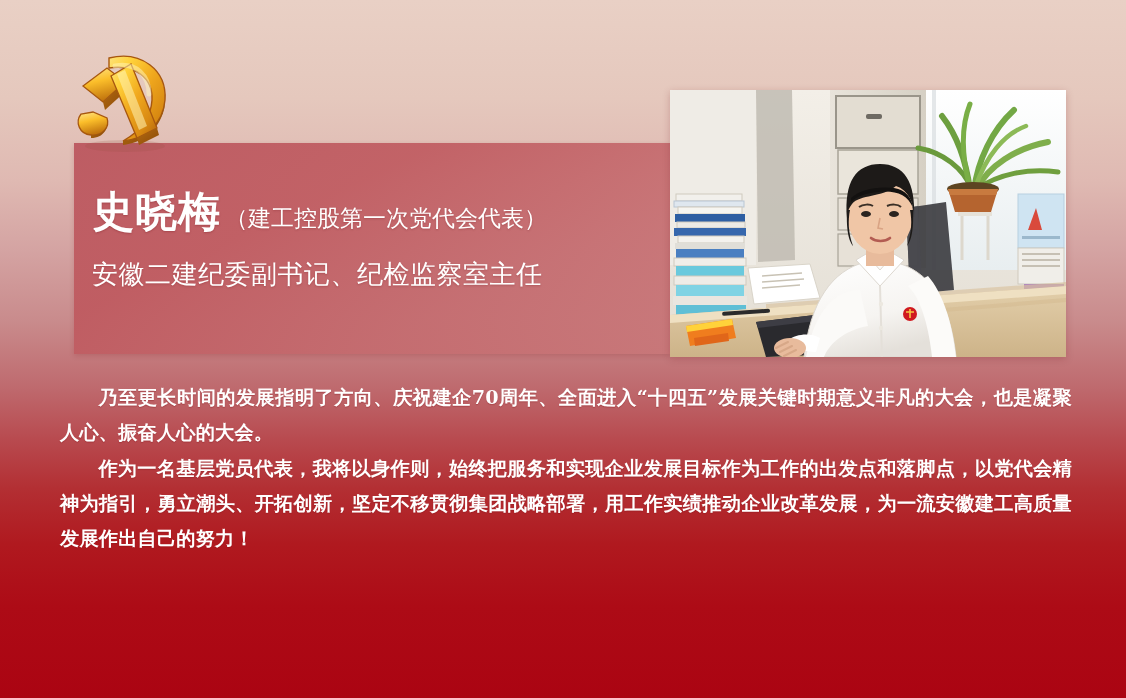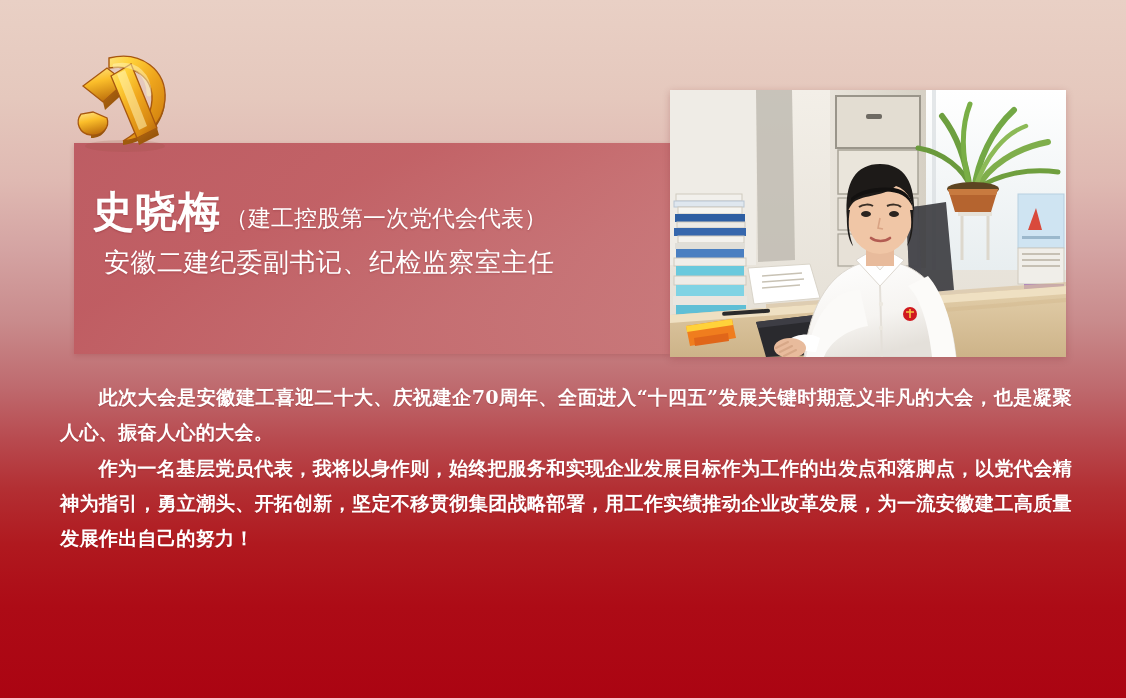--- a/index.html
+++ b/index.html
@@ -62,21 +62,21 @@
   .title-inner {
     position: absolute;
     left: 18px;
     top: 48px;
     right: 10px;
   }
 
   .name-line {
     white-space: nowrap;
     line-height: 1;
-    margin-bottom: 12px;
+    margin-bottom: 24px;
   }
 
   .person-name {
     font-family: "DejaVu Sans", "Liberation Sans", sans-serif;
     font-weight: bold;
     font-size: 42px;
     color: #ffffff;
     letter-spacing: 1px;
     vertical-align: baseline;
     text-shadow: 0 1px 2px rgba(120,30,35,0.35);
@@ -93,21 +93,20 @@
   }
 
   .person-title {
     font-family: "DejaVu Sans", "Liberation Sans", sans-serif;
     font-size: 26px;
     font-weight: 400;
     color: #ffffff;
     white-space: nowrap;
     letter-spacing: 0.5px;
     text-shadow: 0 1px 2px rgba(120,30,35,0.3);
-    margin-left: 12px;
   }
 
   
   .photo-frame {
     position: absolute;
     left: 670px;
     top: 90px;
     width: 396px;
     height: 267px;
     z-index: 6;
@@ -333,17 +332,17 @@
       <path d="M189 117 C193 114 200 114 203 116" stroke="#3a2f26" stroke-width="2" fill="none"></path>
       <path d="M217 116 C221 114 228 114 231 117" stroke="#3a2f26" stroke-width="2" fill="none"></path>
 
       <path d="M210 128 L208 138 L213 139" stroke="#d9a384" stroke-width="1.6" fill="none"></path>
 
       <path d="M201 148 C206 152 215 152 220 148" stroke="#b35c52" stroke-width="2.6" fill="none" stroke-linecap="round"></path>
     </svg>
   </div>
 
   <div class="article">
-    <p class="para">此次大会是安徽建工喜迎二十大、庆祝建企70周年、全面进入“十四五”发展关键时期意义非凡的大会，也是凝聚人心、振奋人心的大会。</p>
+    <p class="para">乃至更长时间的发展指明了方向、庆祝建企70周年、全面进入“十四五”发展关键时期意义非凡的大会，也是凝聚人心、振奋人心的大会。</p>
     <p class="para">作为一名基层党员代表，我将以身作则，始终把服务和实现企业发展目标作为工作的出发点和落脚点，以党代会精神为指引，勇立潮头、开拓创新，坚定不移贯彻集团战略部署，用工作实绩推动企业改革发展，为一流安徽建工高质量发展作出自己的努力！</p>
   </div>
 
 </div>
 
 </body></html>

